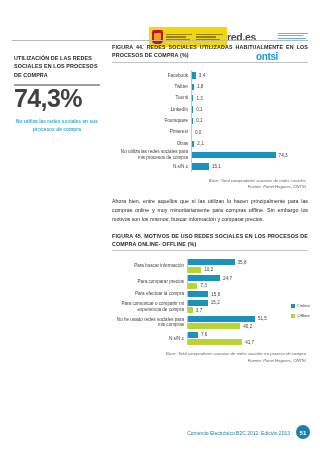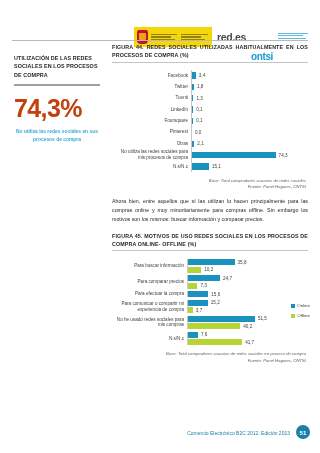--- a/index.html
+++ b/index.html
@@ -21,21 +21,20 @@
     position: absolute;
     left: 0; top: 0;
     width: 320px;
     height: 44px;
   }
   .logos {
     position: absolute;
     right: 12px; top: 12px;
     display: flex;
     align-items: center;
-    gap: 5px;
   }
   .gob-logo {
     width: 78px;
     height: 20px;
     background: #f4d70b;
     display: flex;
     align-items: center;
     gap: 3px;
     padding: 0 3px;
     box-sizing: border-box;
@@ -127,24 +126,23 @@
     color: #231f20;
     text-transform: uppercase;
   }
   .sidebar-rule {
     margin-top: 5px;
     width: 86px;
     height: 1.4px;
     background: #9f9f9f;
   }
   .sidebar-stat {
-    margin-top: 10px;
     font-size: 25px;
     font-weight: bold;
-    color: #c2410c;
+    color: #404040;
     letter-spacing: -0.6px;
     line-height: 1;
   }
   .sidebar-caption {
     margin-top: 7px;
     font-size: 4.9px;
     font-weight: bold;
     line-height: 1.65;
     color: #38a8d8;
     text-align: center;

